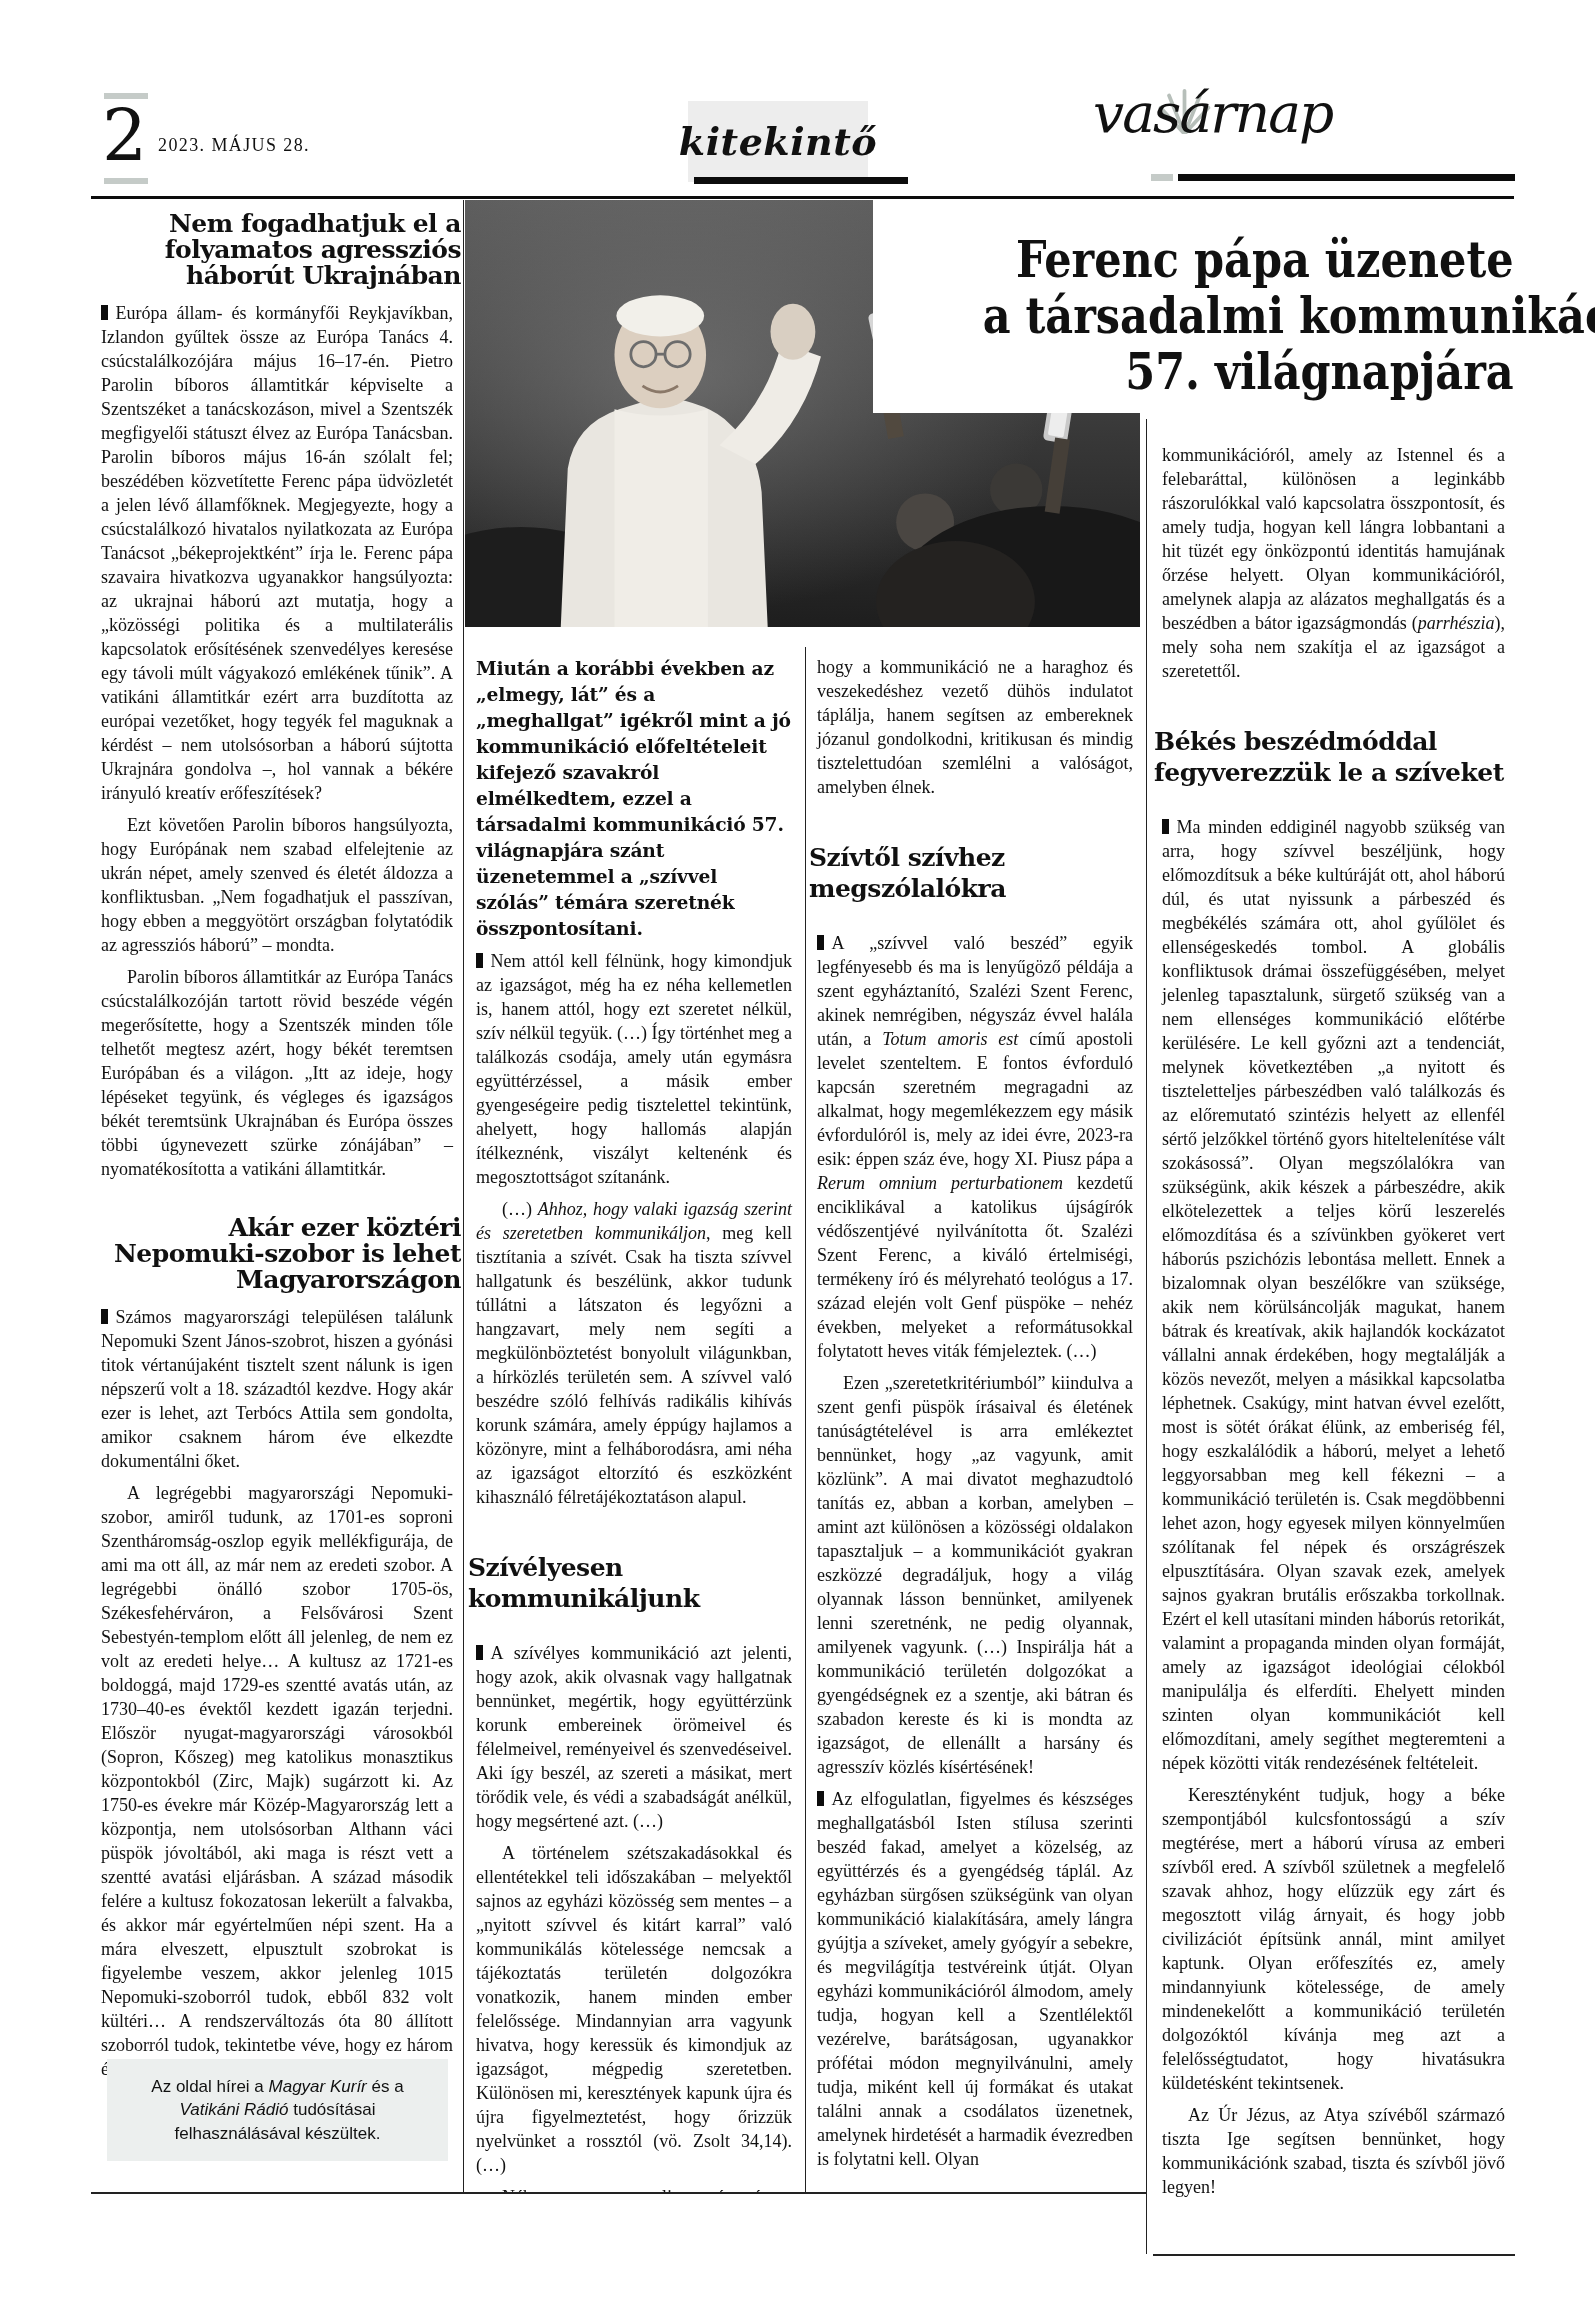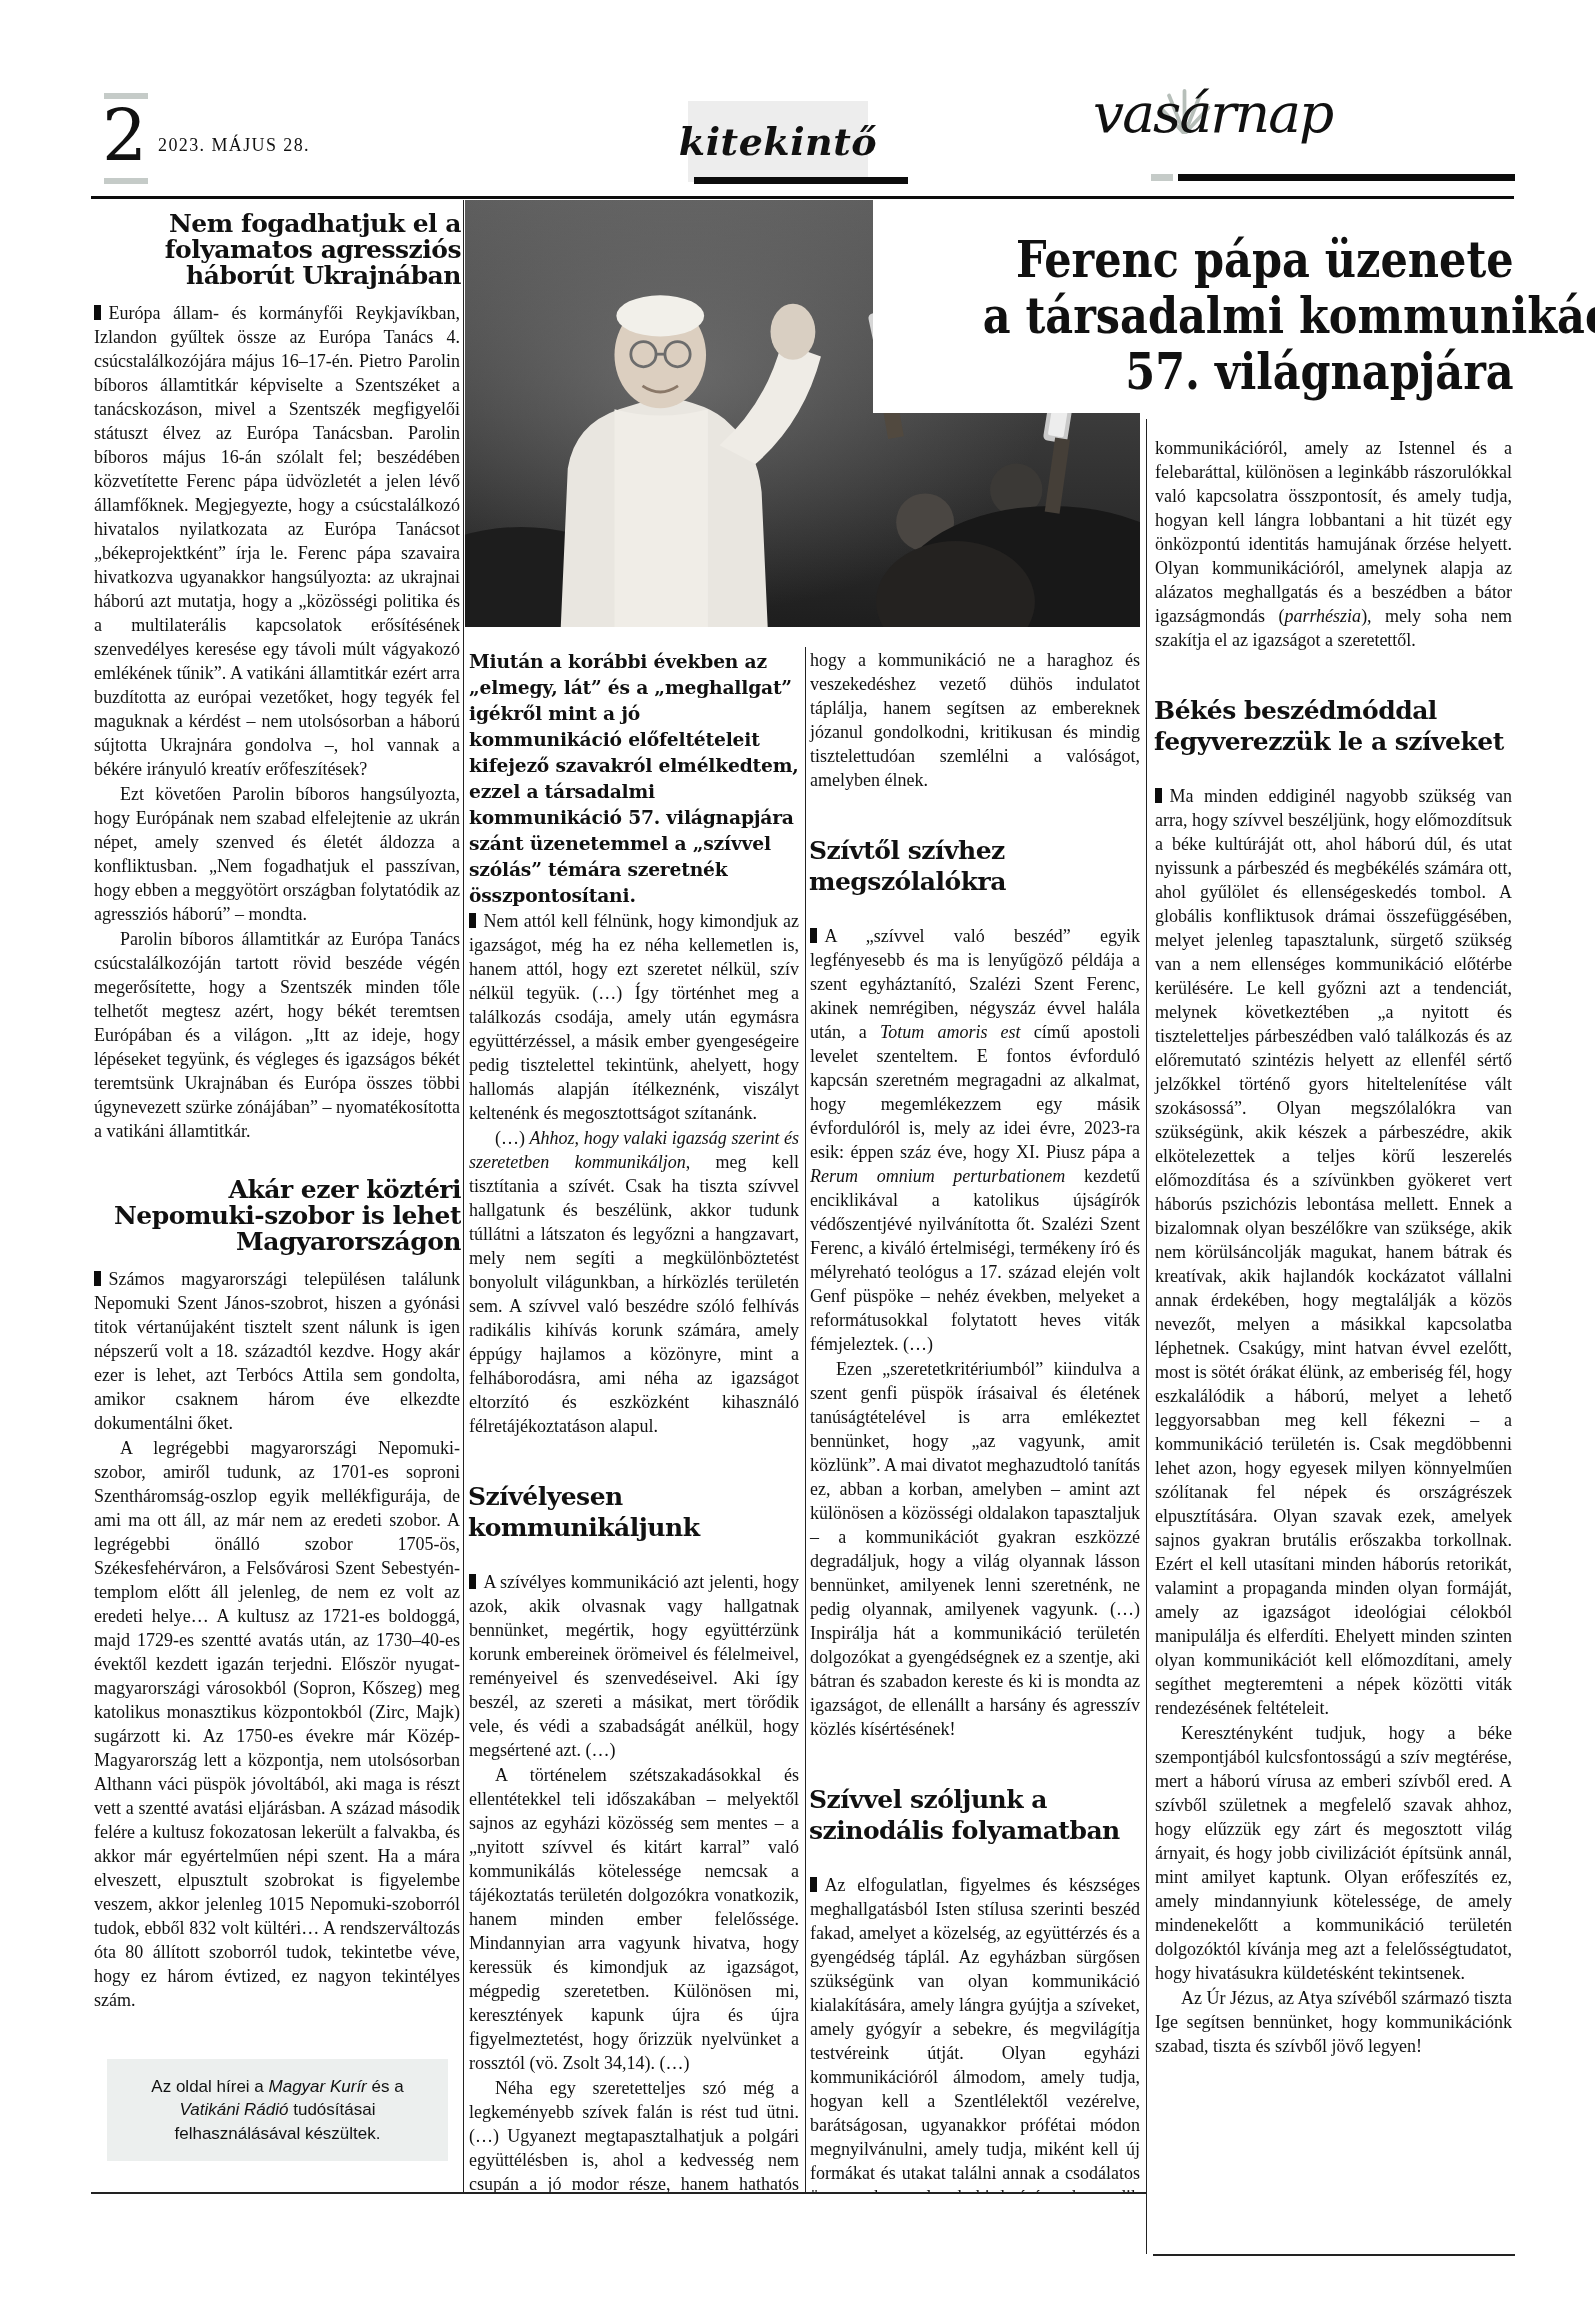--- a/index.html
+++ b/index.html
@@ -39,21 +39,21 @@
     background:var(--paper); text-align:right; padding-top:32px; z-index:5;}
   .headline .hl-line{display:block; font-family:"DejaVu Serif",serif; font-weight:bold;
     font-size:50px; line-height:56px; white-space:nowrap;}
   .headline .cond{display:inline-block; transform:scaleX(.86); transform-origin:100% 50%;}
   
   .col{position:absolute; text-align:justify; font-size:18px; line-height:24px; overflow:hidden;}
   #col-1{left:93px;  top:211px;  width:368px; height:1981px;}
   #col-2{left:468px; top:647px; width:332px; height:1545px;}
   #col-3{left:809px; top:647px; width:332px; height:1545px;}
   #col-4{left:1154px; top:435px;  width:359px; height:1835px;}
-  .col p{margin:1px;}
+  .col p{margin:8px;}
   .col .p{text-indent:26px;}
   .col .pcont{text-indent:0;}
   .col .pm{text-indent:0;}
   .pm > .pmark{display:inline-block; width:7px; height:15.4px; background:#0c0c0c;
     margin-right:7.5px; vertical-align:-1.4px;}
   .art-head{font-family:"DejaVu Serif",serif; font-weight:bold; font-size:25px; line-height:26px;
     text-align:right; margin:0 0 12px 0; letter-spacing:-0.5px;}
   .col p + .art-head{margin-top:34px;}
   .subhead{font-family:"DejaVu Serif",serif; font-weight:bold; font-size:25px; line-height:31px;
     text-align:left; margin:43px 0 27px 0; letter-spacing:-0.5px;}
@@ -174,21 +174,20 @@
       <h4 class="subhead"><span>Szívélyesen kommunikáljunk</span></h4>
       <p class="pm"><span class="pmark"></span><span>A szívélyes kommunikáció azt jelenti, hogy azok, akik olvasnak vagy hallgatnak bennünket, megértik, hogy együttérzünk korunk embereinek örömeivel és félelmeivel, reményeivel és szenvedéseivel. Aki így beszél, az szereti a másikat, mert törődik vele, és védi a szabadságát anélkül, hogy megsértené azt. (…)</span></p>
       <p class="p"><span>A történelem szétszakadásokkal és ellentétekkel teli időszakában – melyektől sajnos az egyházi közösség sem mentes – a „nyitott szívvel és kitárt karral” való kommunikálás kötelessége nemcsak a tájékoztatás területén dolgozókra vonatkozik, hanem minden ember felelőssége. Mindannyian arra vagyunk hivatva, hogy keressük és kimondjuk az igazságot, mégpedig szeretetben. Különösen mi, keresztények kapunk újra és újra figyelmeztetést, hogy őrizzük nyelvünket a rossztól (vö. Zsolt 34,14). (…)</span></p>
       <p class="p"><span>Néha egy szeretetteljes szó még a legkeményebb szívek falán is rést tud ütni. (…) Ugyanezt megtapasztalhatjuk a polgári együttélésben is, ahol a kedvesség nem csupán a jó modor része, hanem hathatós ellenszere a kegyetlenségnek, amely sajnálatosan megmérgezheti a szíveket és a kapcsolatokat. A médiában arra van szükség,</span></p>
     </div>
   <div class="col" id="col-3">
       <p class="pcont"><span>hogy a kommunikáció ne a haraghoz és veszekedéshez vezető dühös indulatot táplálja, hanem segítsen az embereknek józanul gondolkodni, kritikusan és mindig tisztelettudóan szemlélni a valóságot, amelyben élnek.</span></p>
       <h4 class="subhead"><span>Szívtől szívhez megszólalókra</span></h4>
       <p class="pm"><span class="pmark"></span><span>A „szívvel való beszéd” egyik legfényesebb és ma is lenyűgöző példája a szent egyháztanító, Szalézi Szent Ferenc, akinek nemrégiben, négyszáz évvel halála után, a </span><i>Totum amoris est</i><span> című apostoli levelet szenteltem. E fontos évforduló kapcsán szeretném megragadni az alkalmat, hogy megemlékezzem egy másik évfordulóról is, mely az idei évre, 2023-ra esik: éppen száz éve, hogy XI. Piusz pápa a </span><i>Rerum omnium perturbationem</i><span> kezdetű enciklikával a katolikus újságírók védőszentjévé nyilvánította őt. Szalézi Szent Ferenc, a kiváló értelmiségi, termékeny író és mélyreható teológus a 17. század elején volt Genf püspöke – nehéz években, melyeket a reformátusokkal folytatott heves viták fémjeleztek. (…)</span></p>
       <p class="p"><span>Ezen „szeretetkritériumból” kiindulva a szent genfi püspök írásaival és életének tanúságtételével is arra emlékeztet bennünket, hogy „az vagyunk, amit közlünk”. A mai divatot meghazudtoló tanítás ez, abban a korban, amelyben – amint azt különösen a közösségi oldalakon tapasztaljuk – a kommunikációt gyakran eszközzé degradáljuk, hogy a világ olyannak lásson bennünket, amilyenek lenni szeretnénk, ne pedig olyannak, amilyenek vagyunk. (…) Inspirálja hát a kommunikáció területén dolgozókat a gyengédségnek ez a szentje, aki bátran és szabadon kereste és ki is mondta az igazságot, de ellenállt a harsány és agresszív közlés kísértésének!</span></p>
-      <h4 class="subhead"><span>Szívvel szóljunk a szinodális folyamatban</span></h4>
       <p class="pm"><span class="pmark"></span><span>Az elfogulatlan, figyelmes és készséges meghallgatásból Isten stílusa szerinti beszéd fakad, amelyet a közelség, az együttérzés és a gyengédség táplál. Az egyházban sürgősen szükségünk van olyan kommunikáció kialakítására, amely lángra gyújtja a szíveket, amely gyógyír a sebekre, és megvilágítja testvéreink útját. Olyan egyházi kommunikációról álmodom, amely tudja, hogyan kell a Szentlélektől vezérelve, barátságosan, ugyanakkor prófétai módon megnyilvánulni, amely tudja, miként kell új formákat és utakat találni annak a csodálatos üzenetnek, amelynek hirdetését a harmadik évezredben is folytatni kell. Olyan</span></p>
     </div>
   <div class="col" id="col-4">
       <p class="pcont"><span>kommunikációról, amely az Istennel és a felebaráttal, különösen a leginkább rászorulókkal való kapcsolatra összpontosít, és amely tudja, hogyan kell lángra lobbantani a hit tüzét egy önközpontú identitás hamujának őrzése helyett. Olyan kommunikációról, amelynek alapja az alázatos meghallgatás és a beszédben a bátor igazságmondás (</span><i>parrhészia</i><span>), mely soha nem szakítja el az igazságot a szeretettől.</span></p>
       <h4 class="subhead"><span>Békés beszédmóddal fegyverezzük le a szíveket</span></h4>
       <p class="pm"><span class="pmark"></span><span>Ma minden eddiginél nagyobb szükség van arra, hogy szívvel beszéljünk, hogy előmozdítsuk a béke kultúráját ott, ahol háború dúl, és utat nyissunk a párbeszéd és megbékélés számára ott, ahol gyűlölet és ellenségeskedés tombol. A globális konfliktusok drámai összefüggésében, melyet jelenleg tapasztalunk, sürgető szükség van a nem ellenséges kommunikáció előtérbe kerülésére. Le kell győzni azt a tendenciát, melynek következtében „a nyitott és tiszteletteljes párbeszédben való találkozás és az előremutató szintézis helyett az ellenfél sértő jelzőkkel történő gyors hiteltelenítése vált szokásossá”. Olyan megszólalókra van szükségünk, akik készek a párbeszédre, akik elkötelezettek a teljes körű leszerelés előmozdítása és a szívünkben gyökeret vert háborús pszichózis lebontása mellett. Ennek a bizalomnak olyan beszélőkre van szüksége, akik nem körülsáncolják magukat, hanem bátrak és kreatívak, akik hajlandók kockázatot vállalni annak érdekében, hogy megtalálják a közös nevezőt, melyen a másikkal kapcsolatba léphetnek. Csakúgy, mint hatvan évvel ezelőtt, most is sötét órákat élünk, az emberiség fél, hogy eszkalálódik a háború, melyet a lehető leggyorsabban meg kell fékezni – a kommunikáció területén is. Csak megdöbbenni lehet azon, hogy egyesek milyen könnyelműen szólítanak fel népek és országrészek elpusztítására. Olyan szavak ezek, amelyek sajnos gyakran brutális erőszakba torkollnak. Ezért el kell utasítani minden háborús retorikát, valamint a propaganda minden olyan formáját, amely az igazságot ideológiai célokból manipulálja és elferdíti. Ehelyett minden szinten olyan kommunikációt kell előmozdítani, amely segíthet megteremteni a népek közötti viták rendezésének feltételeit.</span></p>
       <p class="p"><span>Keresztényként tudjuk, hogy a béke szempontjából kulcsfontosságú a szív megtérése, mert a háború vírusa az emberi szívből ered. A szívből születnek a megfelelő szavak ahhoz, hogy elűzzük egy zárt és megosztott világ árnyait, és hogy jobb civilizációt építsünk annál, mint amilyet kaptunk. Olyan erőfeszítés ez, amely mindannyiunk kötelessége, de amely mindenekelőtt a kommunikáció területén dolgozóktól kívánja meg azt a felelősségtudatot, hogy hivatásukra küldetésként tekintsenek.</span></p>
       <p class="p"><span>Az Úr Jézus, az Atya szívéből származó tiszta Ige segítsen bennünket, hogy kommunikációnk szabad, tiszta és szívből jövő legyen!</span></p>
     </div>
 

